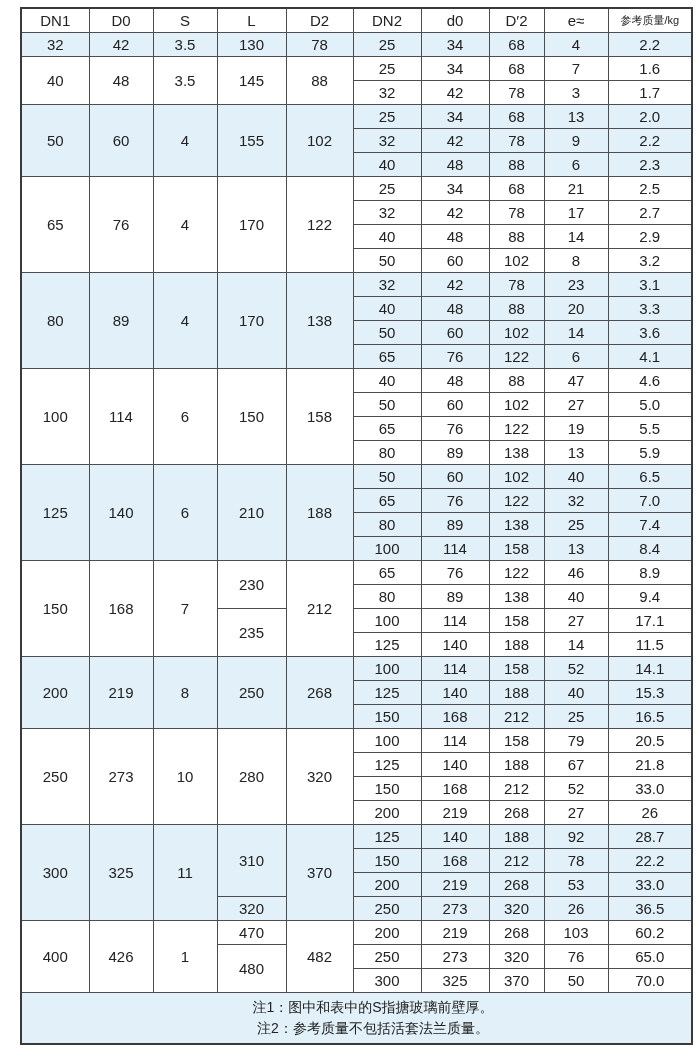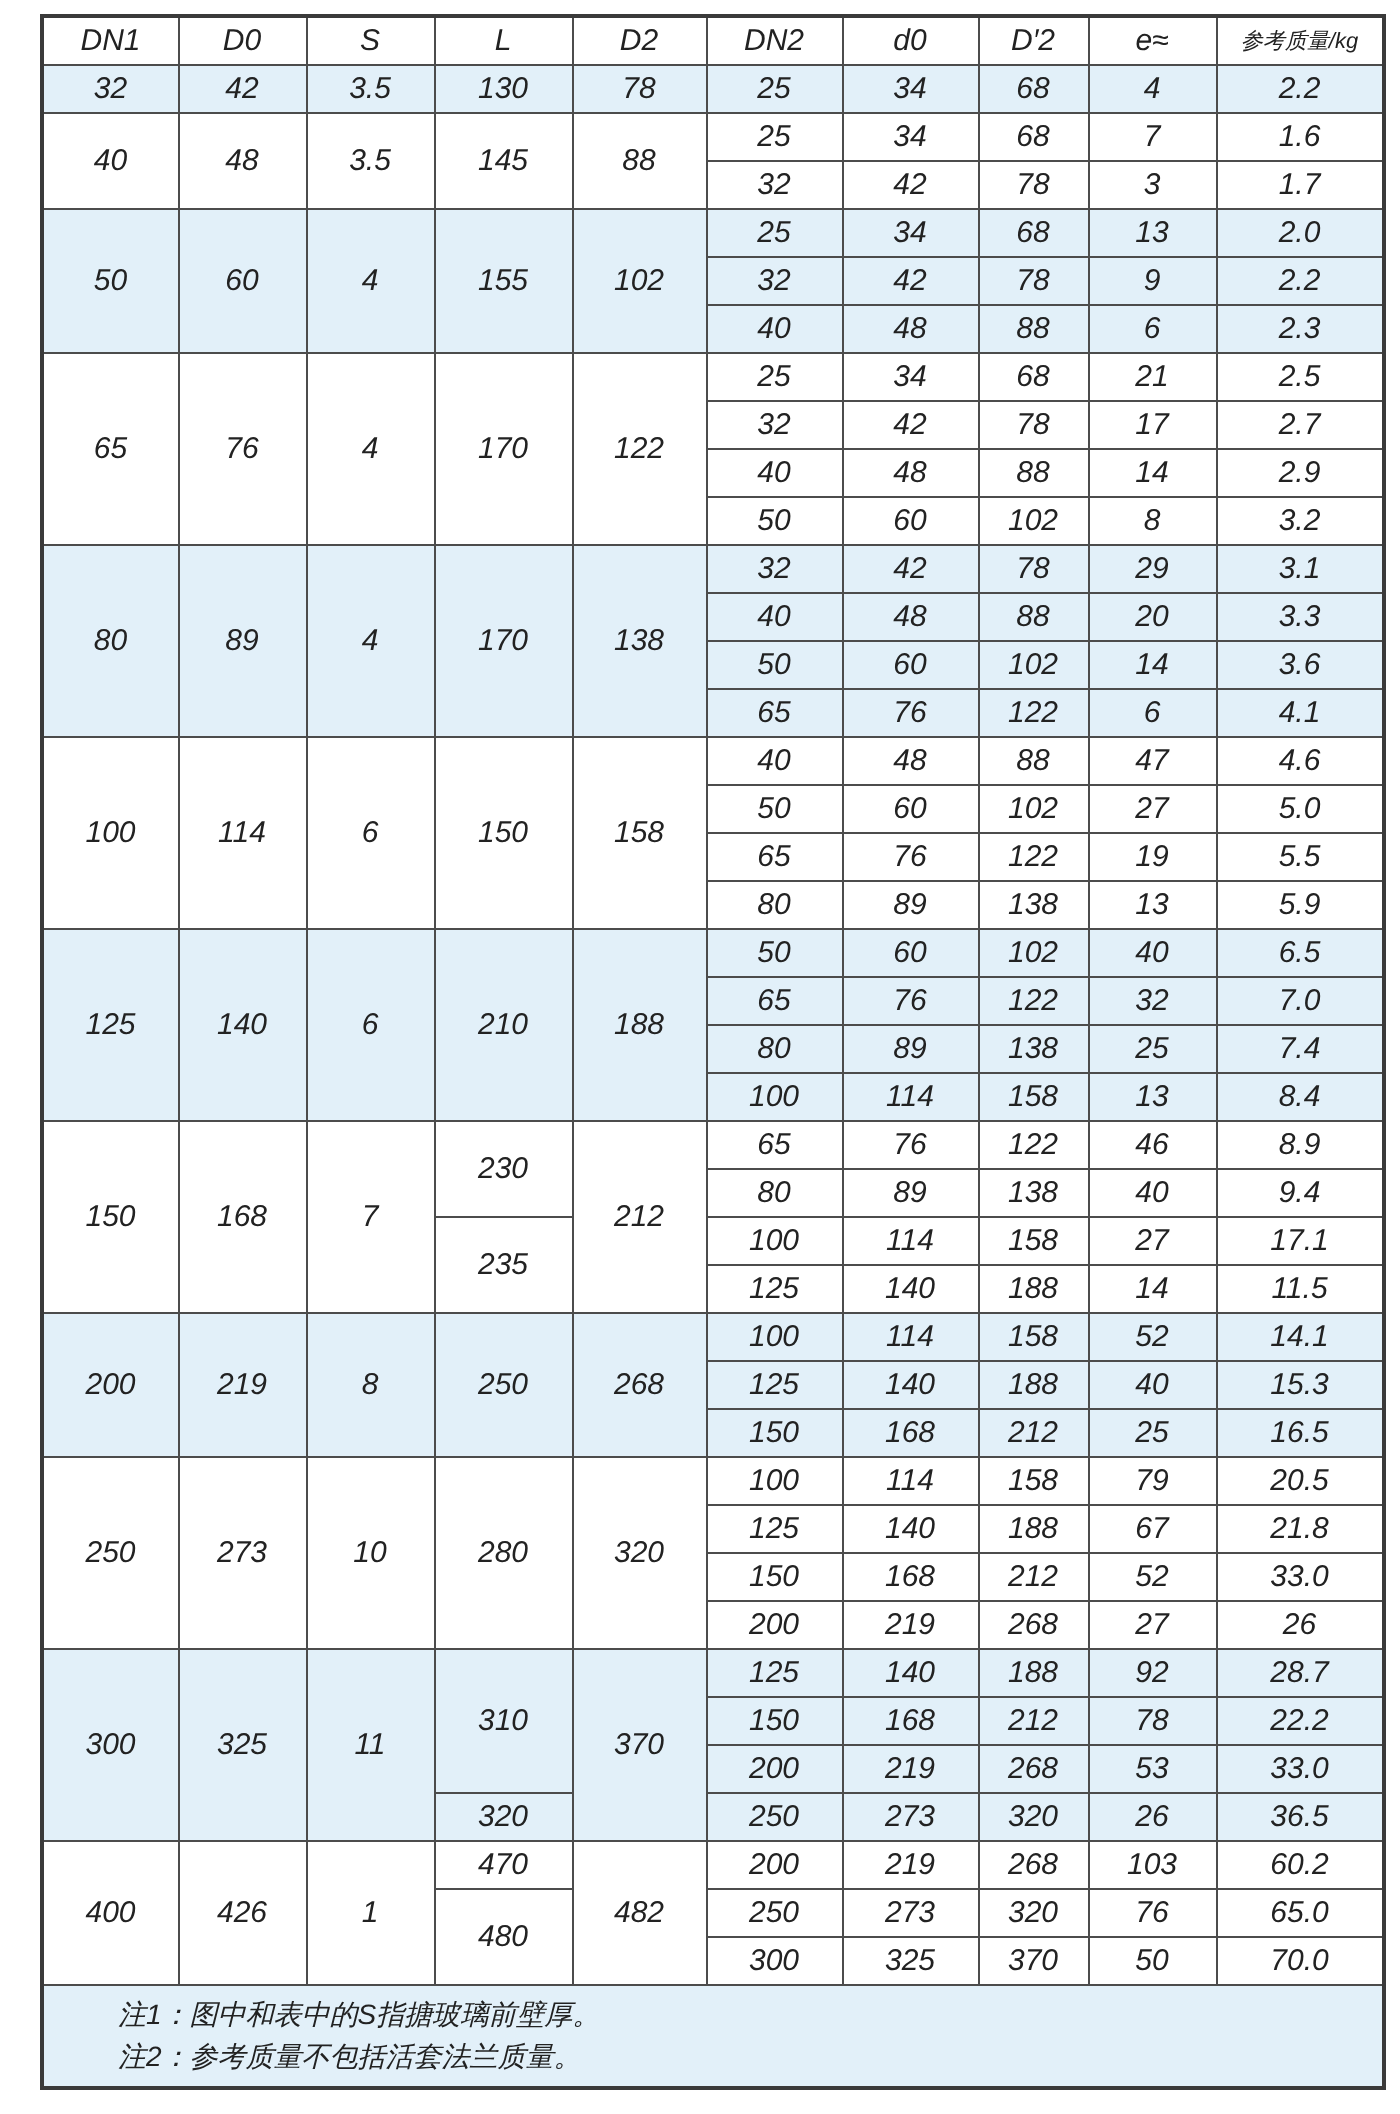--- a/index.html
+++ b/index.html
@@ -14,40 +14,39 @@
     width:700px;height:1057px;background:#ffffff;
     font-family:"Liberation Sans","DejaVu Sans",sans-serif;
     color:var(--text);
   }
   .page{padding:7px 9px 0 20px;}
   table.spec{
     border-collapse:collapse;
     table-layout:fixed;
     width:671px;
     border:2px solid var(--outer);
-    font-style:italic;
   }
   th,td{
     border:1px solid var(--border);
     text-align:center;
     vertical-align:middle;
     padding:0;
     height:24px;
     font-size:15px;
     font-weight:normal;
     color:var(--text);
     background:#ffffff;
     overflow:hidden;
     white-space:nowrap;
   }
   th.last{font-size:11px;}
   tr.shaded td{background:var(--band);}
   tr.notes-row td{
     background:var(--band);
-    text-align:left;
+    text-align:center;
     height:50px;
     padding:4px 4px 4px 37px;
     font-size:14px;
     line-height:21px;
   }
   col.c-dn1{width:68px;} col.c-d0{width:64px;} col.c-s{width:64px;}
   col.c-l{width:69px;}  col.c-d2{width:67px;} col.c-dn2{width:68px;}
   col.c-d0b{width:68px;} col.c-d2b{width:55px;} col.c-e{width:64px;}
   col.c-mass{width:84px;}
 </style>
@@ -175,21 +174,21 @@
         </tr>
         <tr class="shaded">
           <td rowspan="4">80</td>
           <td rowspan="4">89</td>
           <td rowspan="4">4</td>
           <td rowspan="4">170</td>
           <td rowspan="4">138</td>
           <td>32</td>
           <td>42</td>
           <td>78</td>
-          <td>29</td>
+          <td>23</td>
           <td>3.1</td>
         </tr>
         <tr class="shaded">
           <td>40</td>
           <td>48</td>
           <td>88</td>
           <td>20</td>
           <td>3.3</td>
         </tr>
         <tr class="shaded">

